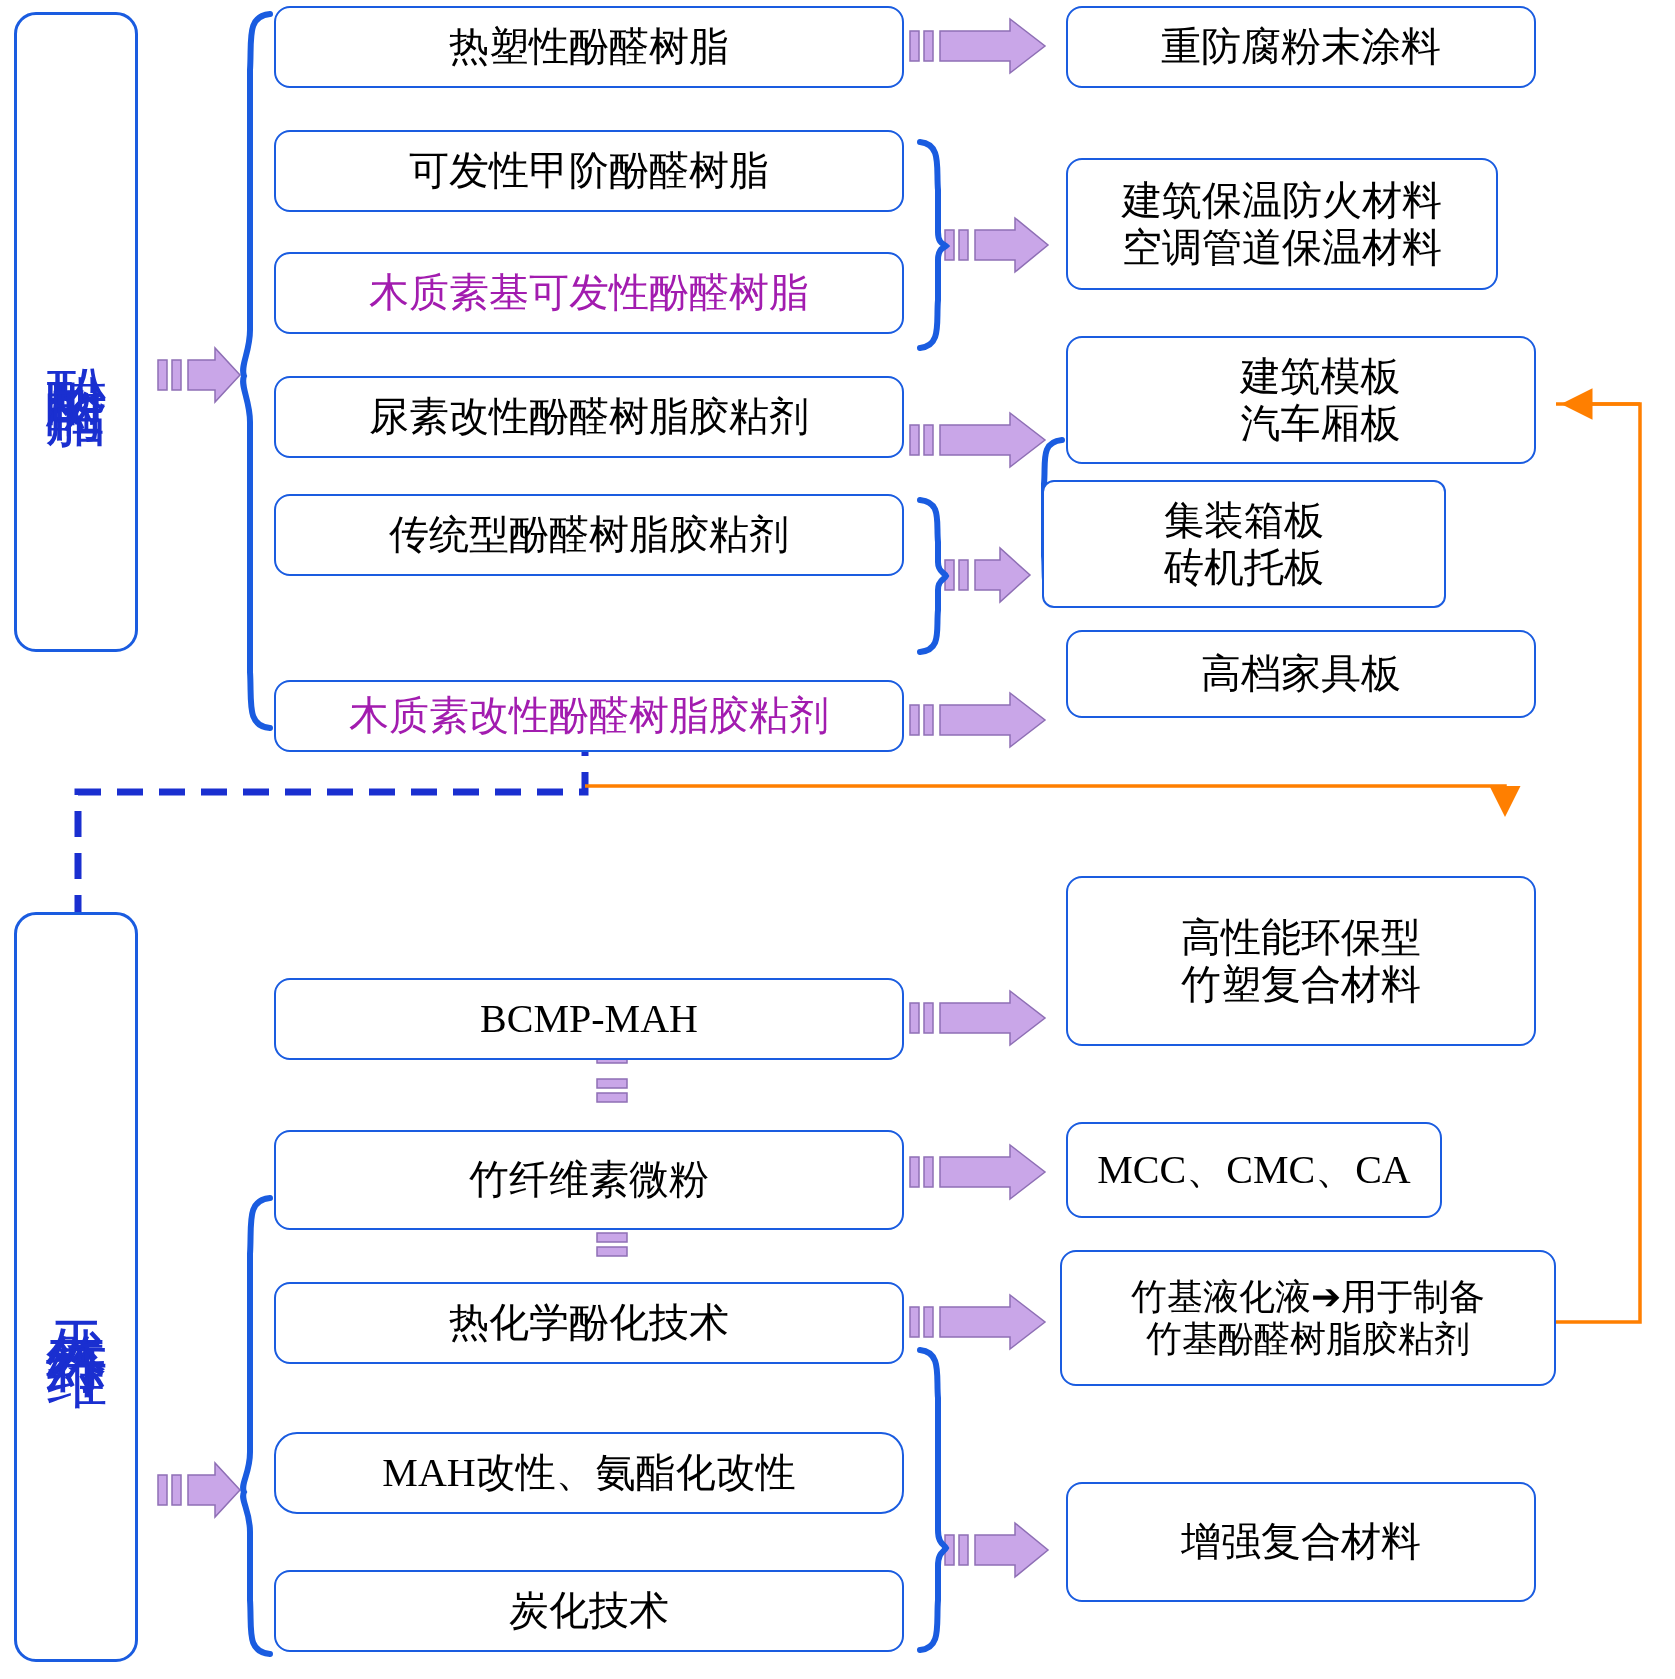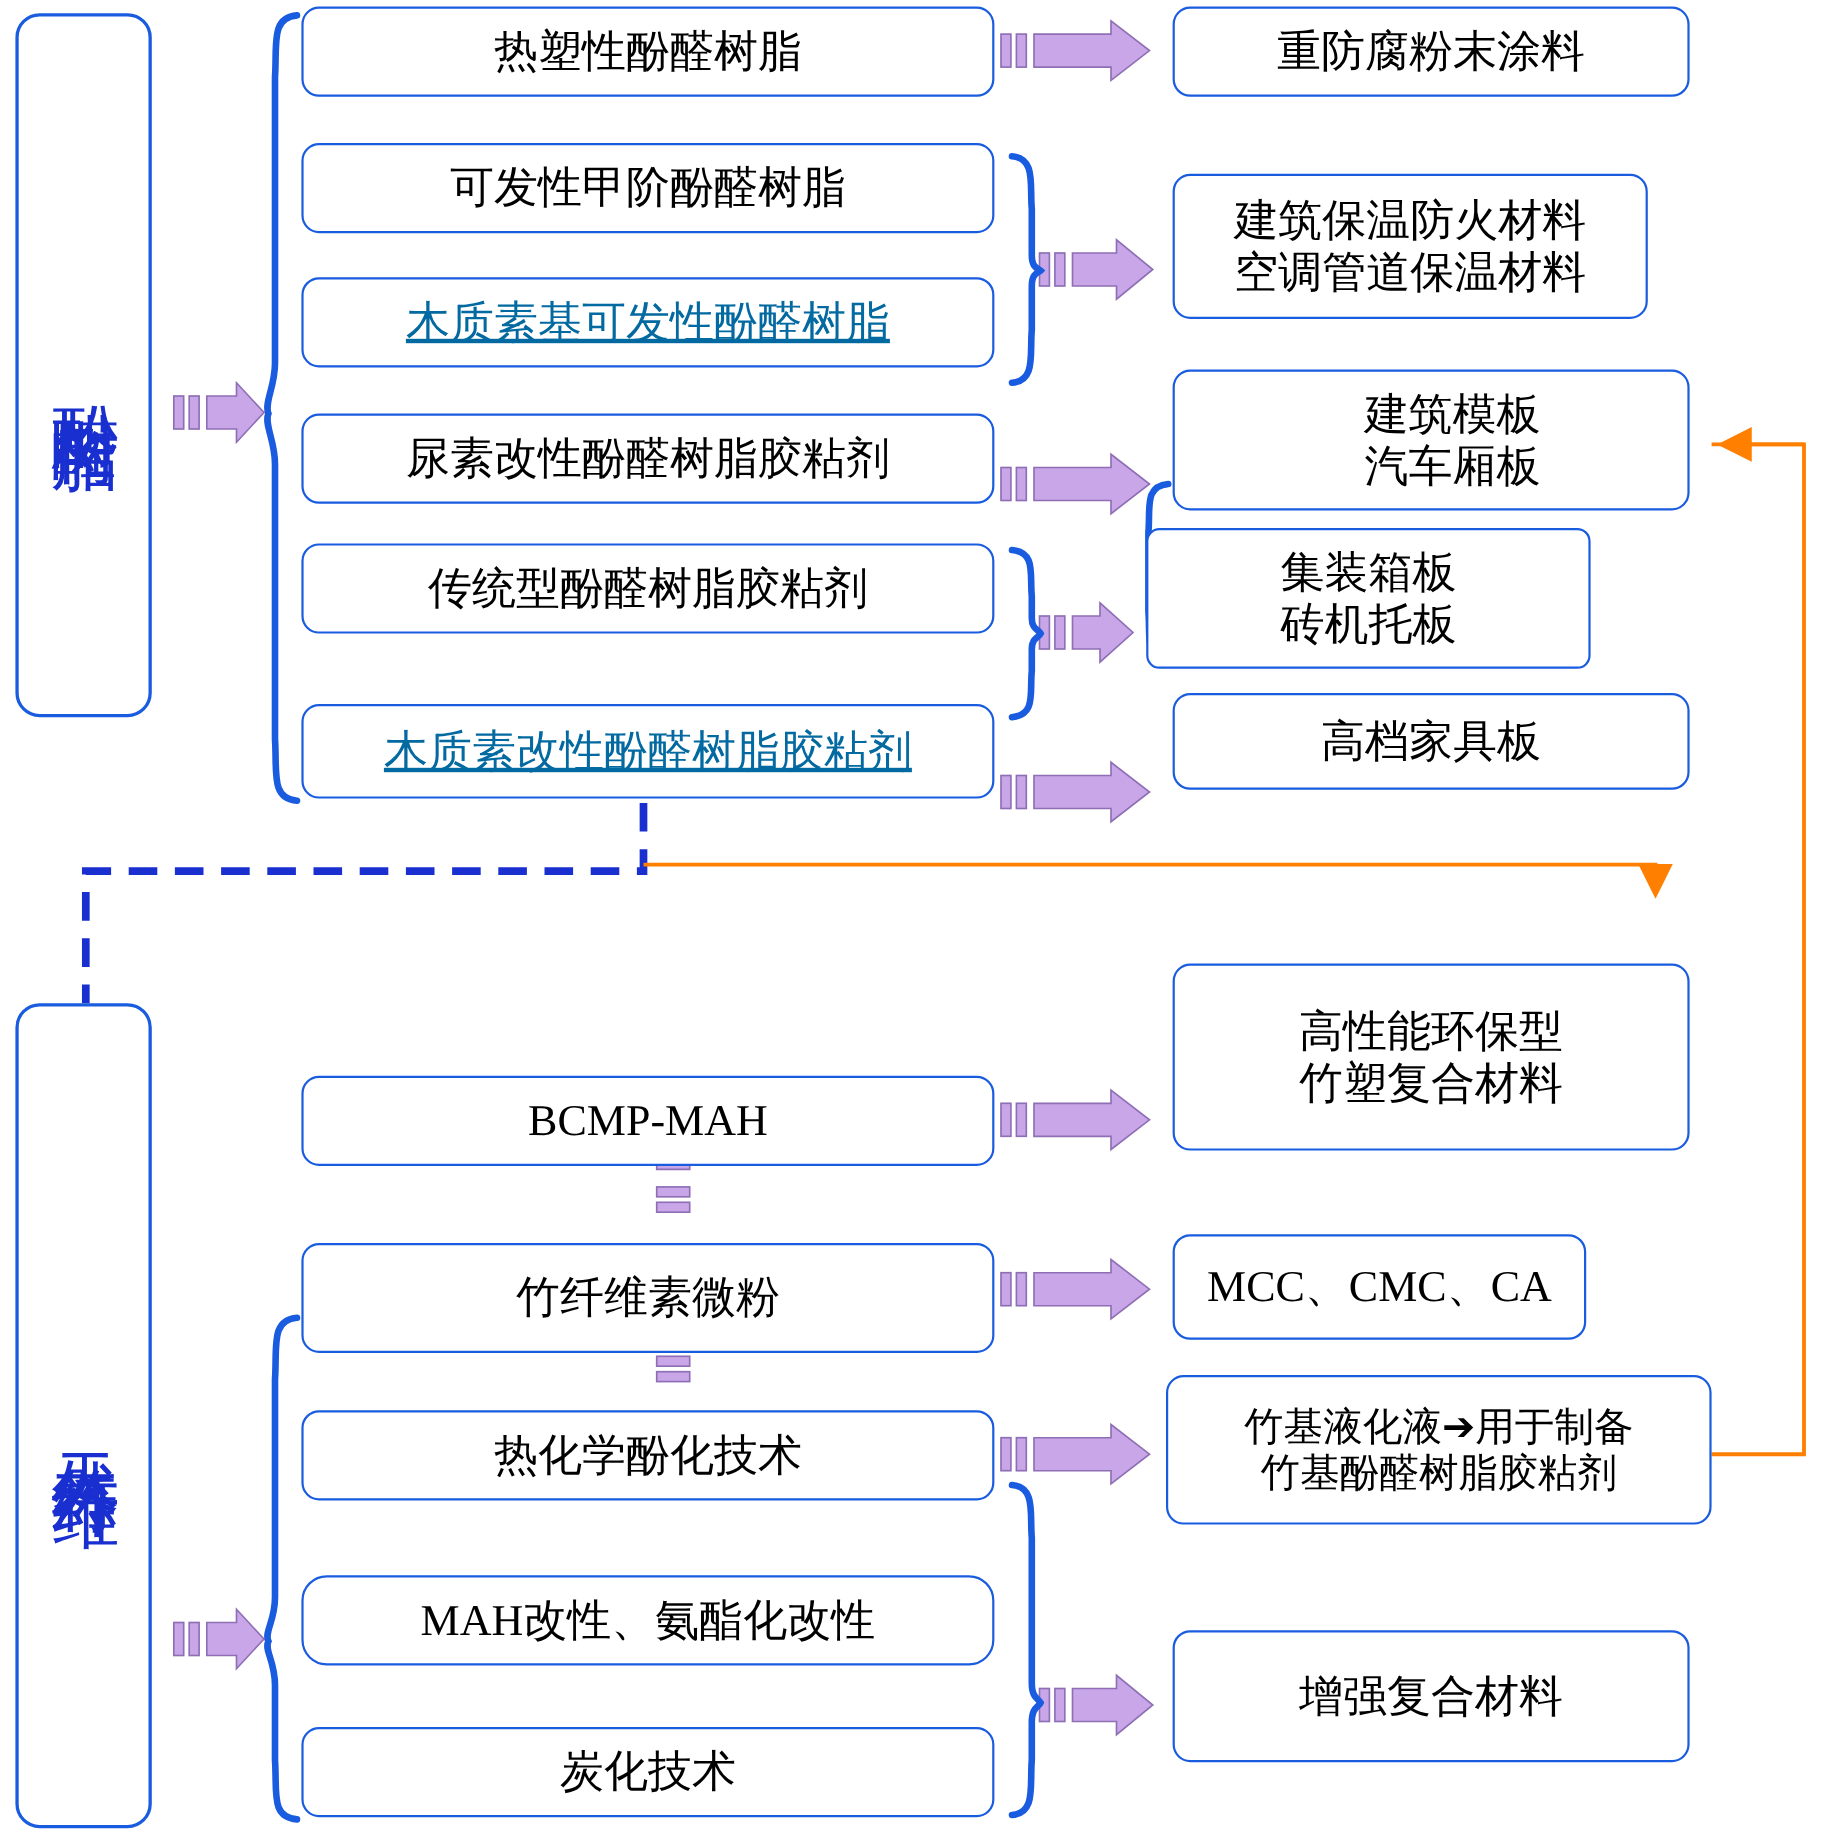--- a/index.html
+++ b/index.html
@@ -20,21 +20,21 @@
     display:flex;
     align-items:center;
     justify-content:center;
     text-align:center;
     color:#000000;
     font-size:40px;
     line-height:1.18;
     white-space:pre-line;
     z-index:5;
   }
-  .box.red{color:#0369a1;text-decoration:underline;}
+  .box.red{color:#a21caf;}
   .box.blue-vert{
     color:#1a2fd0;
     font-size:62px;
     line-height:1.05;
     writing-mode:vertical-rl;
     text-orientation:upright;
     letter-spacing:6px;
     border-width:3px;
     border-radius:22px;
   }
@@ -144,21 +144,21 @@
   <div class="box" style="left:274px;top:6px;width:630px;height:82px;text-align:right;">热塑性酚醛树脂</div>
 
   <div class="box" style="left:274px;top:130px;width:630px;height:82px;">可发性甲阶酚醛树脂</div>
 
   <div class="box red" style="left:274px;top:252px;width:630px;height:82px;">木质素基可发性酚醛树脂</div>
 
   <div class="box" style="left:274px;top:376px;width:630px;height:82px;">尿素改性酚醛树脂胶粘剂</div>
 
   <div class="box" style="left:274px;top:494px;width:630px;height:82px;">传统型酚醛树脂胶粘剂</div>
 
-  <div class="box red" style="left:274px;top:640px;width:630px;height:86px;">木质素改性酚醛树脂胶粘剂</div>
+  <div class="box red" style="left:274px;top:680px;width:630px;height:72px;">木质素改性酚醛树脂胶粘剂</div>
 
   <div class="box serifnum" style="left:274px;top:978px;width:630px;height:82px;">BCMP-MAH</div>
 
   <div class="box" style="left:274px;top:1130px;width:630px;height:100px;">竹纤维素微粉</div>
 
   <div class="box" style="left:274px;top:1282px;width:630px;height:82px;">热化学酚化技术</div>
 
   <div class="box" style="left:274px;top:1432px;width:630px;height:82px;border-radius:23px;">MAH改性、氨酯化改性</div>
 
   <div class="box" style="left:274px;top:1570px;width:630px;height:82px;">炭化技术</div>

